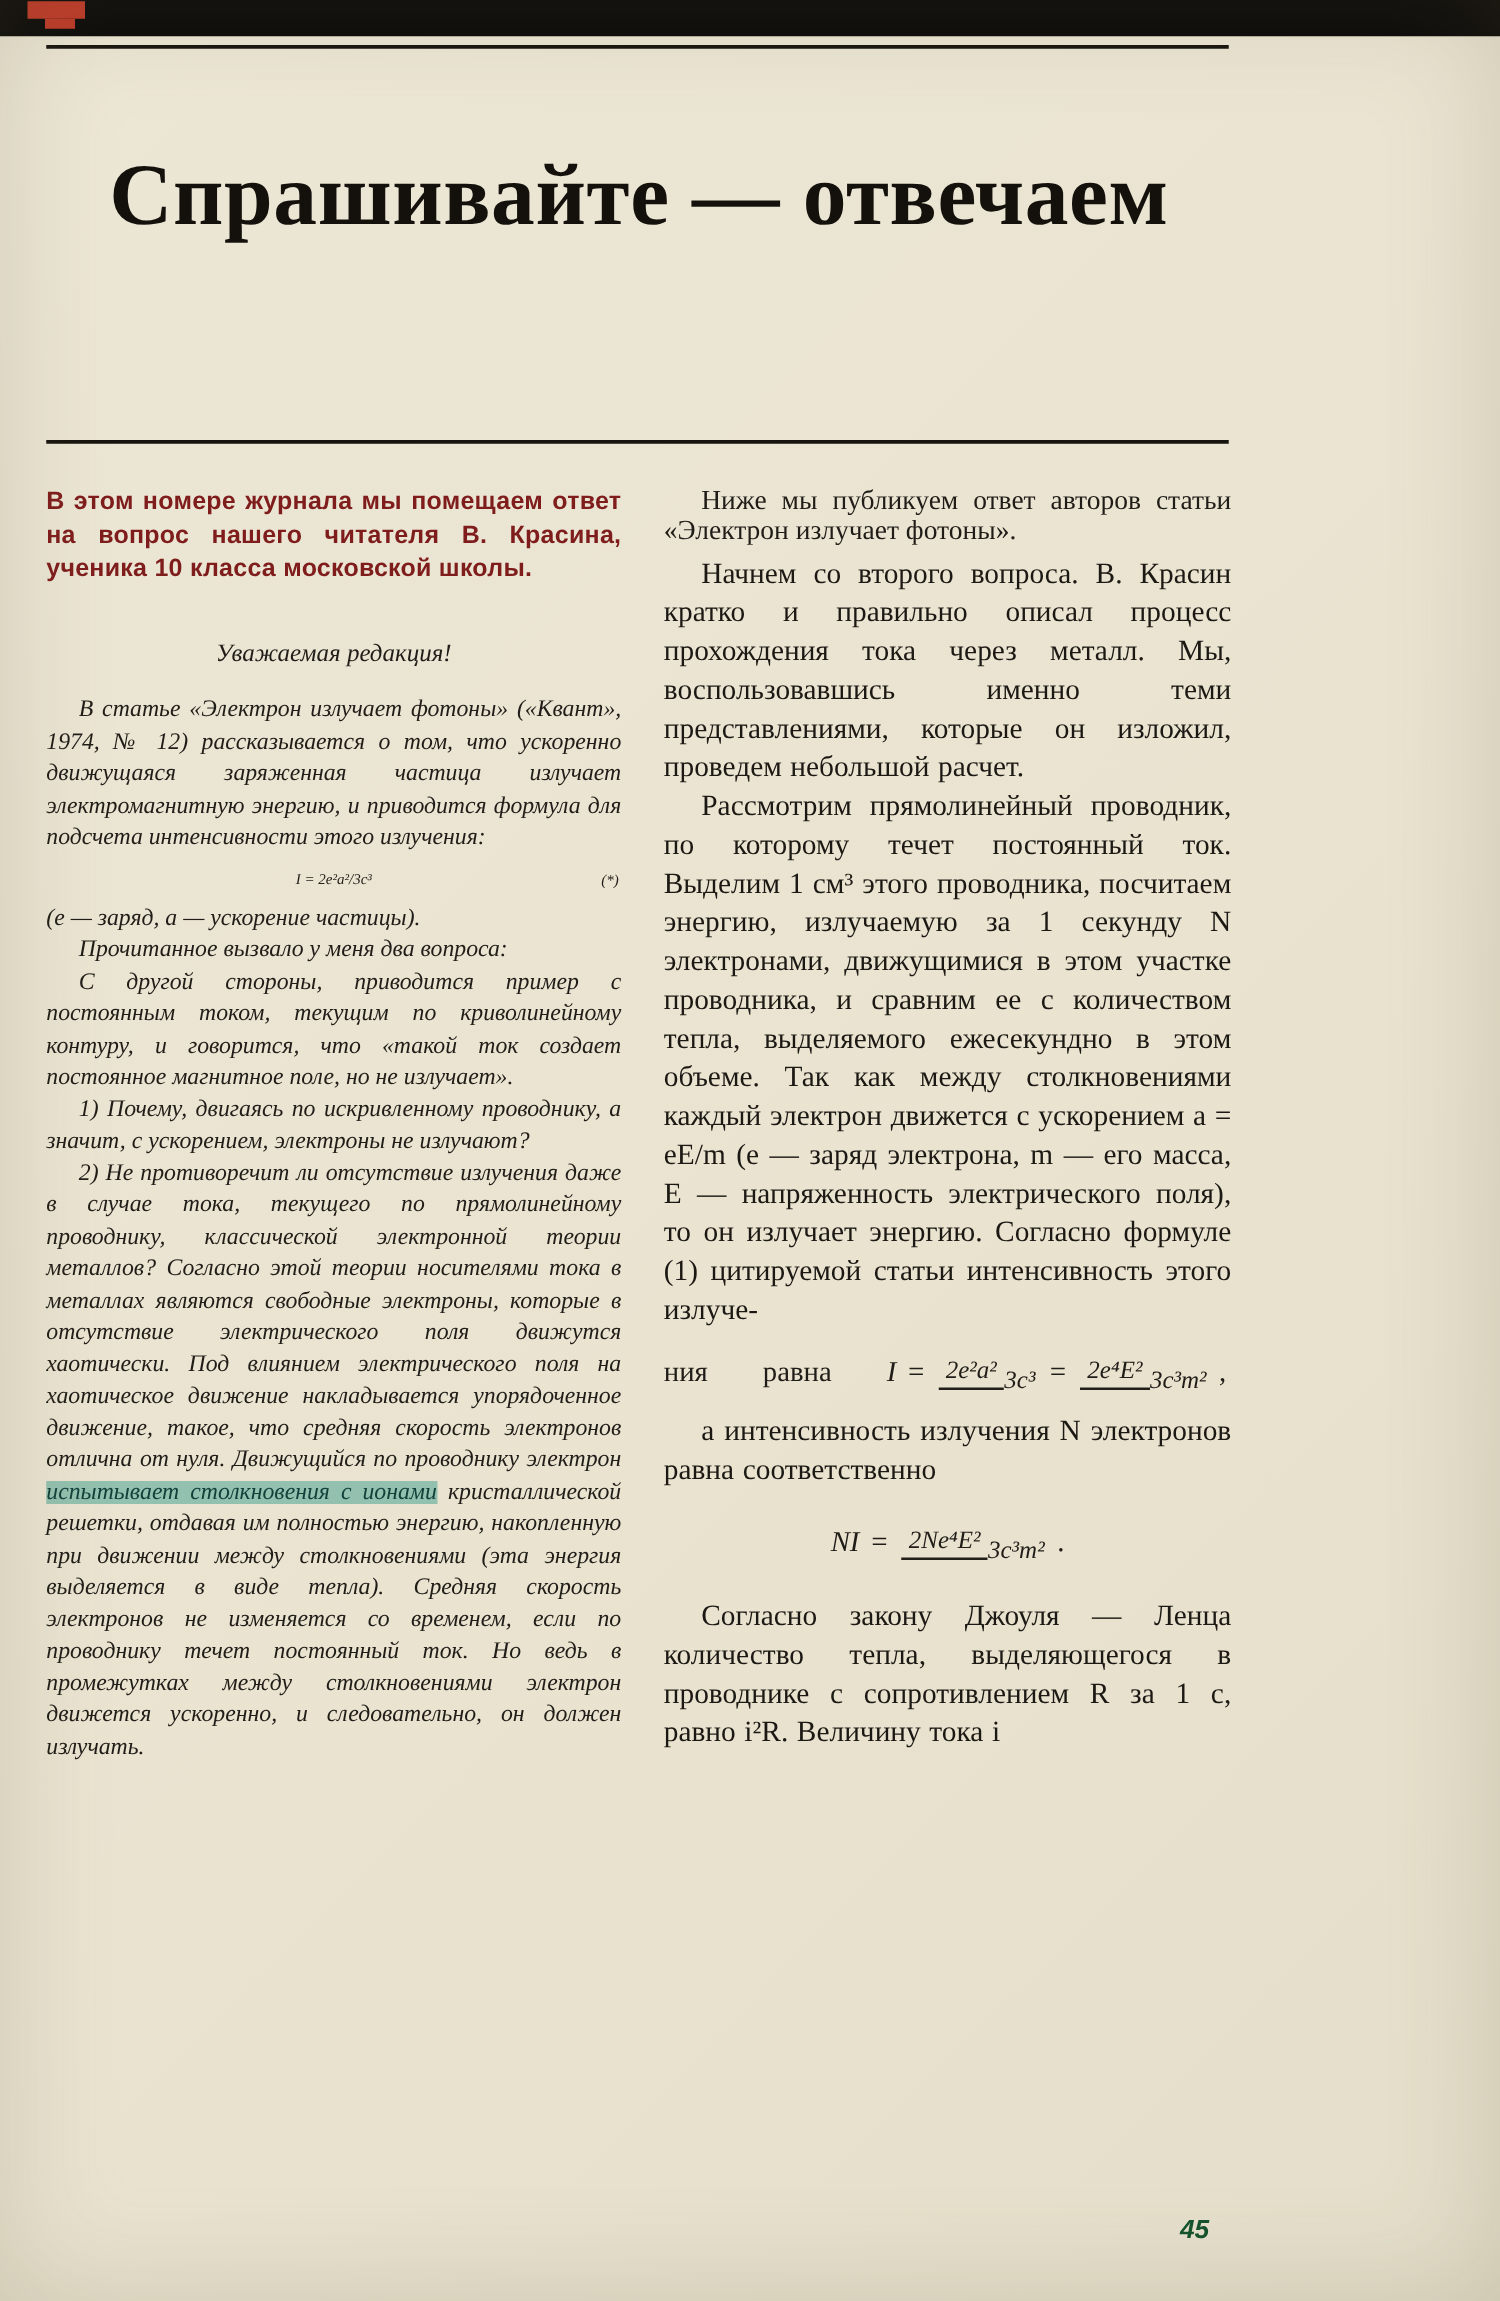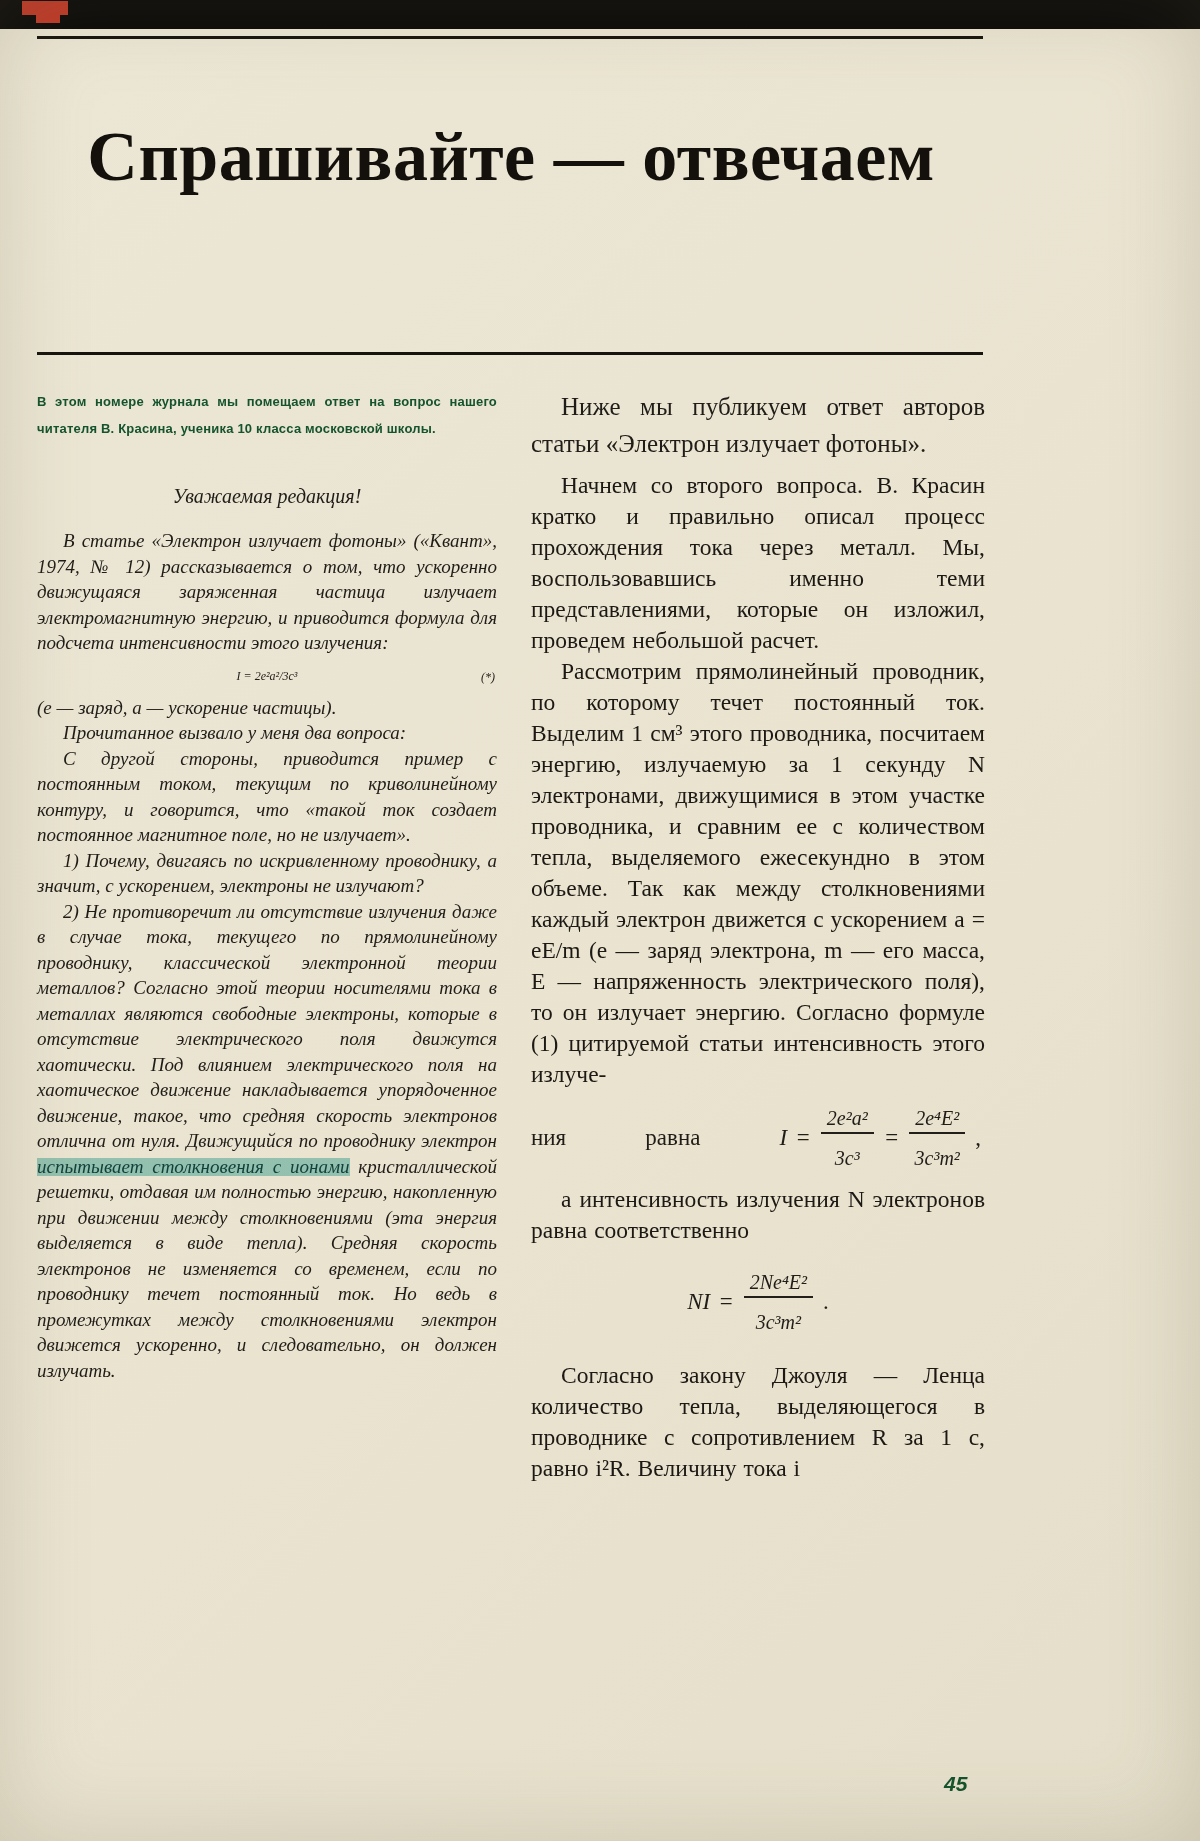--- a/index.html
+++ b/index.html
@@ -30,23 +30,23 @@
     font-weight:700; font-size:70px; line-height:1.1;
     letter-spacing:0.5px; color:#14110c;
   }
   .columns{ position:absolute; top:388px; left:37px; width:948px; display:flex; gap:34px; }
   .col-left{ flex:0 0 460px; }
   .col-right{ flex:1 1 auto; min-width:0; }
 
   
   .editor-note{
     font-family:"Liberation Sans", sans-serif;
-    font-weight:700; font-size:13px; line-height:27px;
+    font-weight:700; font-size:20px; line-height:27px;
     text-align:justify; letter-spacing:0.2px;
-    margin-bottom:42px; color:#14532d;
+    margin-bottom:42px; color:#7f1d1d;
   }
   .salutation{
     font-style:italic; font-size:20px; line-height:24px;
     text-align:center; margin-bottom:20px;
   }
   .letter{
     font-style:italic; font-size:19px; line-height:25.5px;
     text-align:justify; text-indent:26px;
   }
   .letter.no-indent{ text-indent:0; }
@@ -55,37 +55,37 @@
     font-style:italic; font-size:12px; margin:13px 0 11px;
   }
   .formula-label{ position:absolute; right:2px; top:1px; }
   .highlight{
     background:linear-gradient(rgba(42,150,134,0) 8%, rgba(42,150,134,0.45) 8% 95%, rgba(42,150,134,0) 95%);
     color:#12413a;
   }
 
   
   .answer-lead{
-    font-size:25px; line-height:37px; text-align:justify;
+    font-size:22px; line-height:24px; text-align:justify;
     text-indent:30px; margin-bottom:8px;
   }
   .answer{
     font-size:23.5px; line-height:31px; text-align:justify;
     text-indent:30px; word-spacing:1px; color:#1c1914;
   }
   .display-formula{
     display:flex; align-items:center;
     font-size:23px; margin:16px 0 14px;
   }
   .display-formula.spread{ justify-content:space-between; padding-right:4px; }
   .display-formula.centered{ justify-content:center; margin:24px 0 26px; }
   .plain{ font-style:normal; }
   .math{ display:inline-flex; align-items:center; gap:8px; font-style:italic; }
   .frac{
-    display:inline-flex; flex-direction:column; align-items:center;
+    display:inline-flex; flex-direction:row; align-items:center;
     font-size:20px; line-height:1.2; margin:0 2px; 
   }
   .frac .num{ border-bottom:2px solid #221f1a; padding:0 6px 2px; }
   .frac .den{ padding-top:12px; }
 
   .page-number{
     position:absolute; top:1772px; left:944px;
     font-family:"Liberation Sans", sans-serif;
     font-weight:700; font-size:21px; font-style:italic; color:#14532d;
   }

